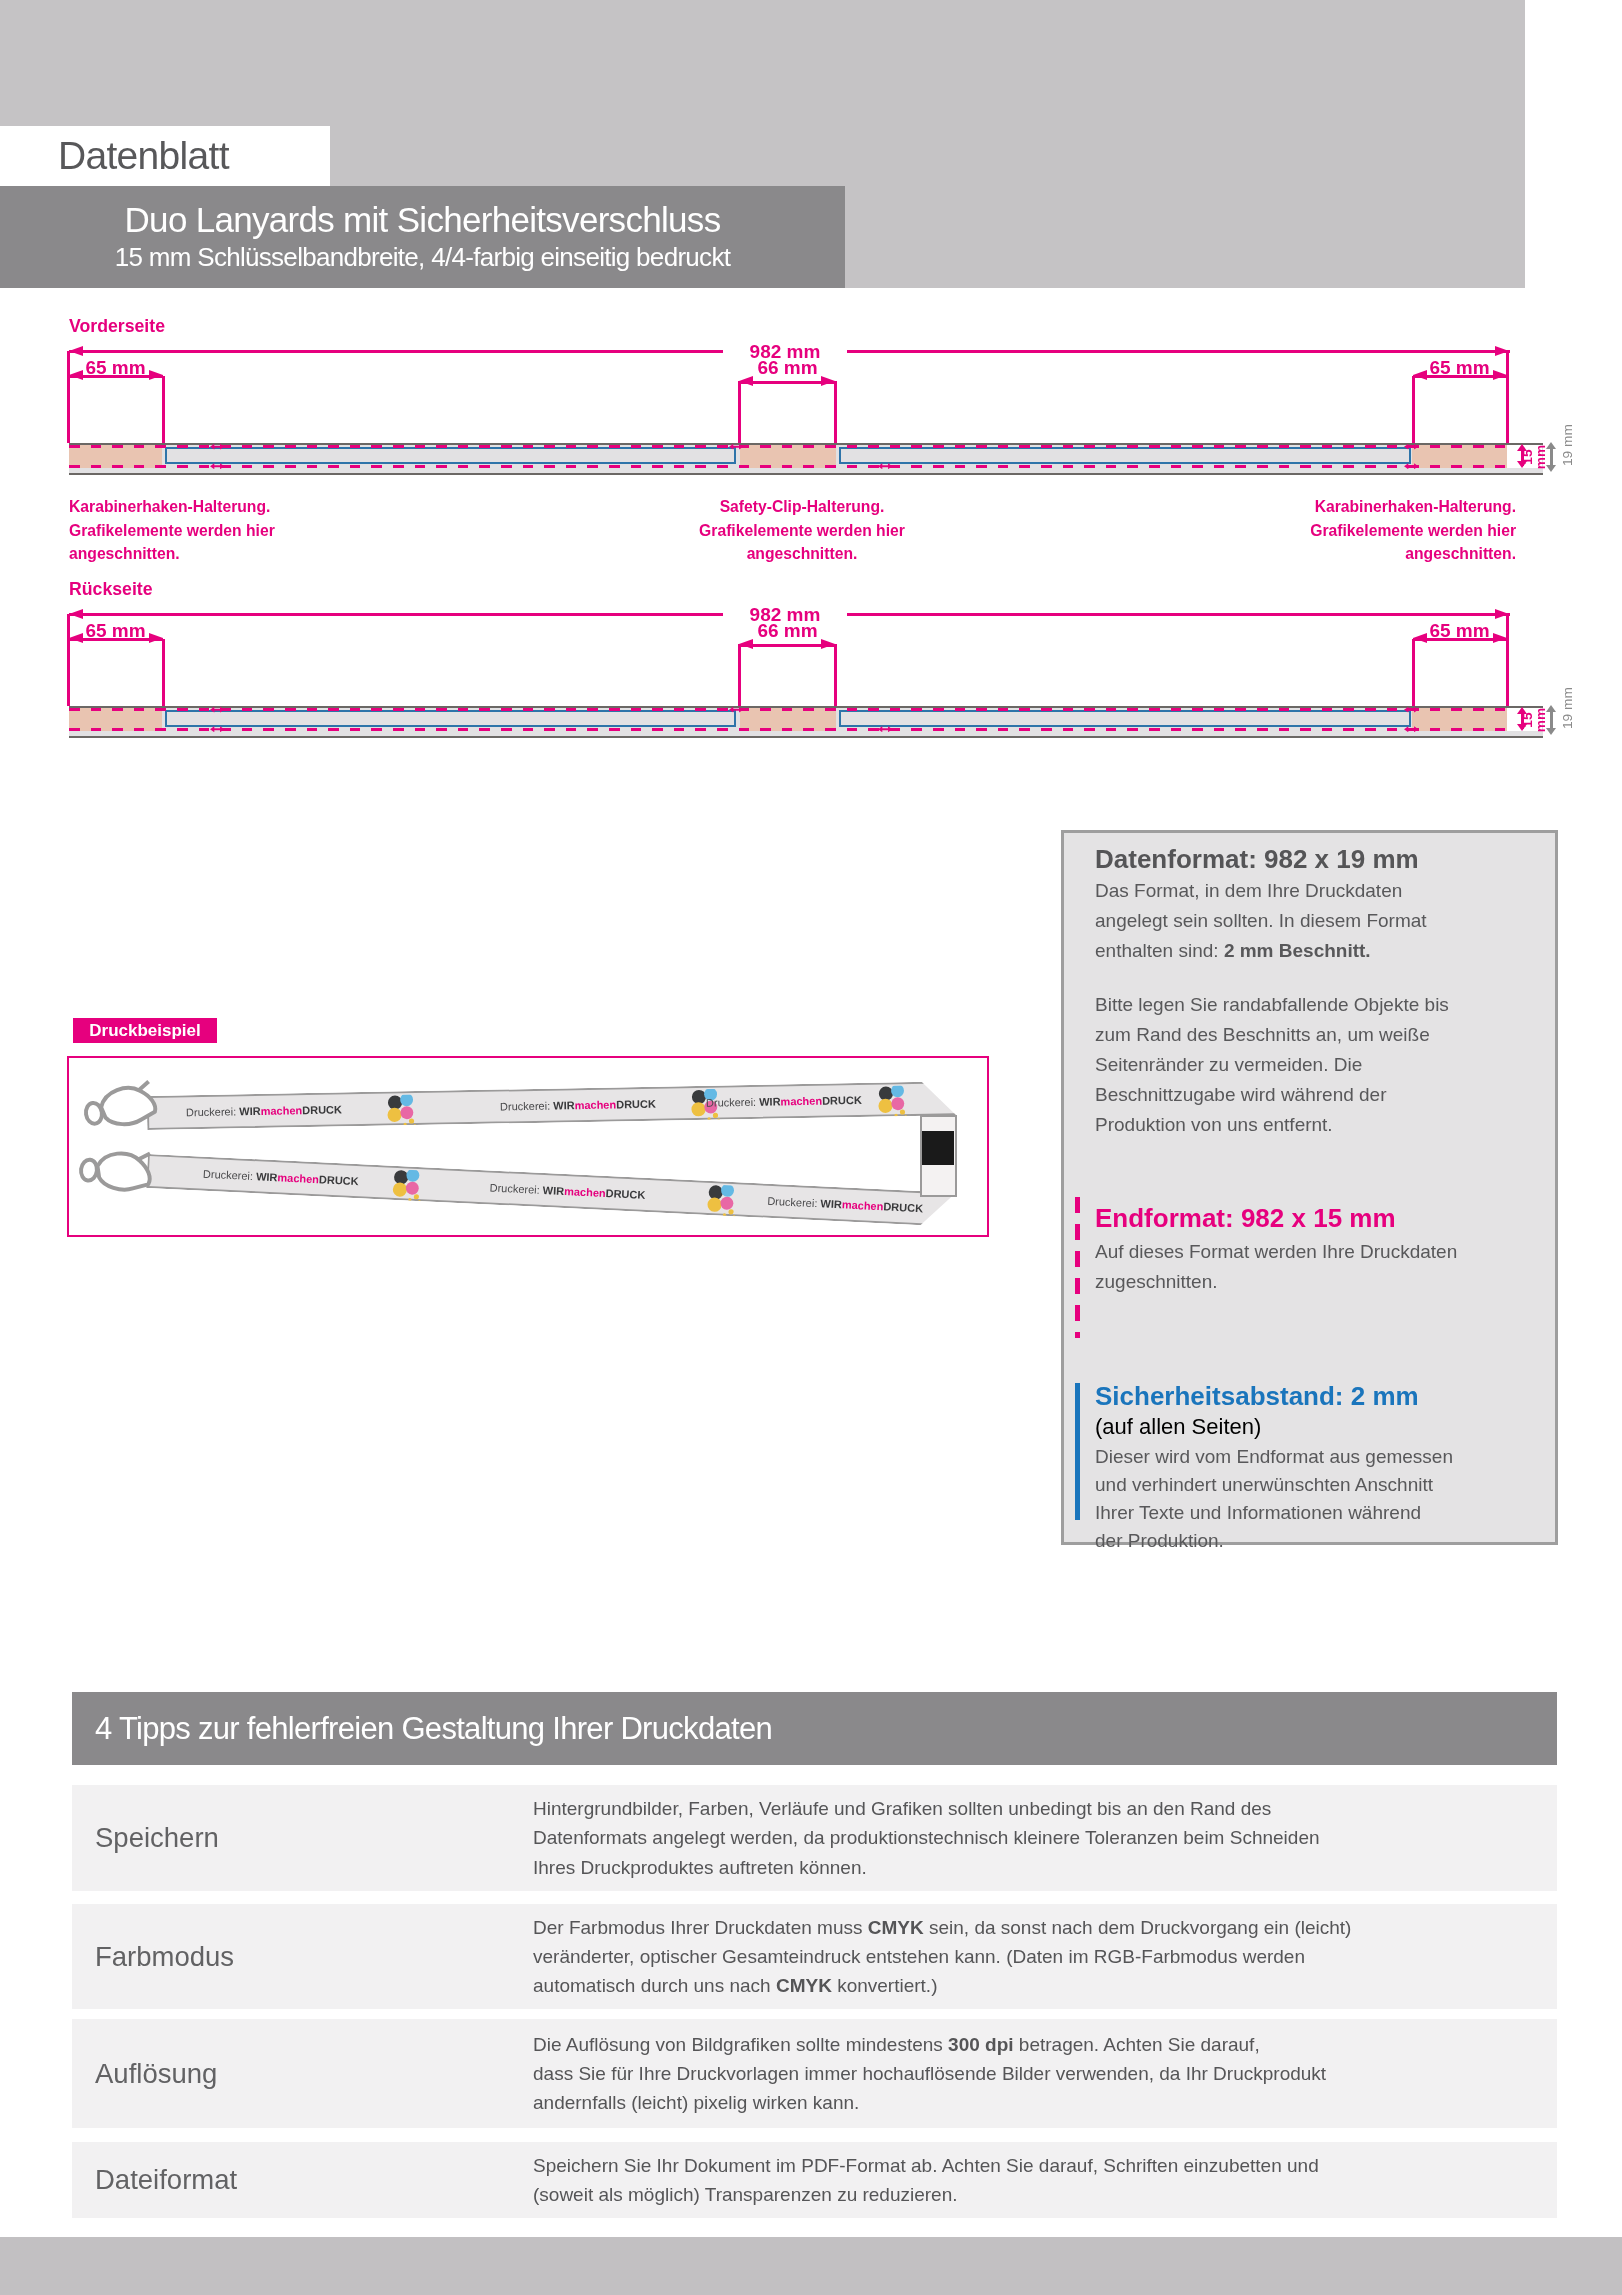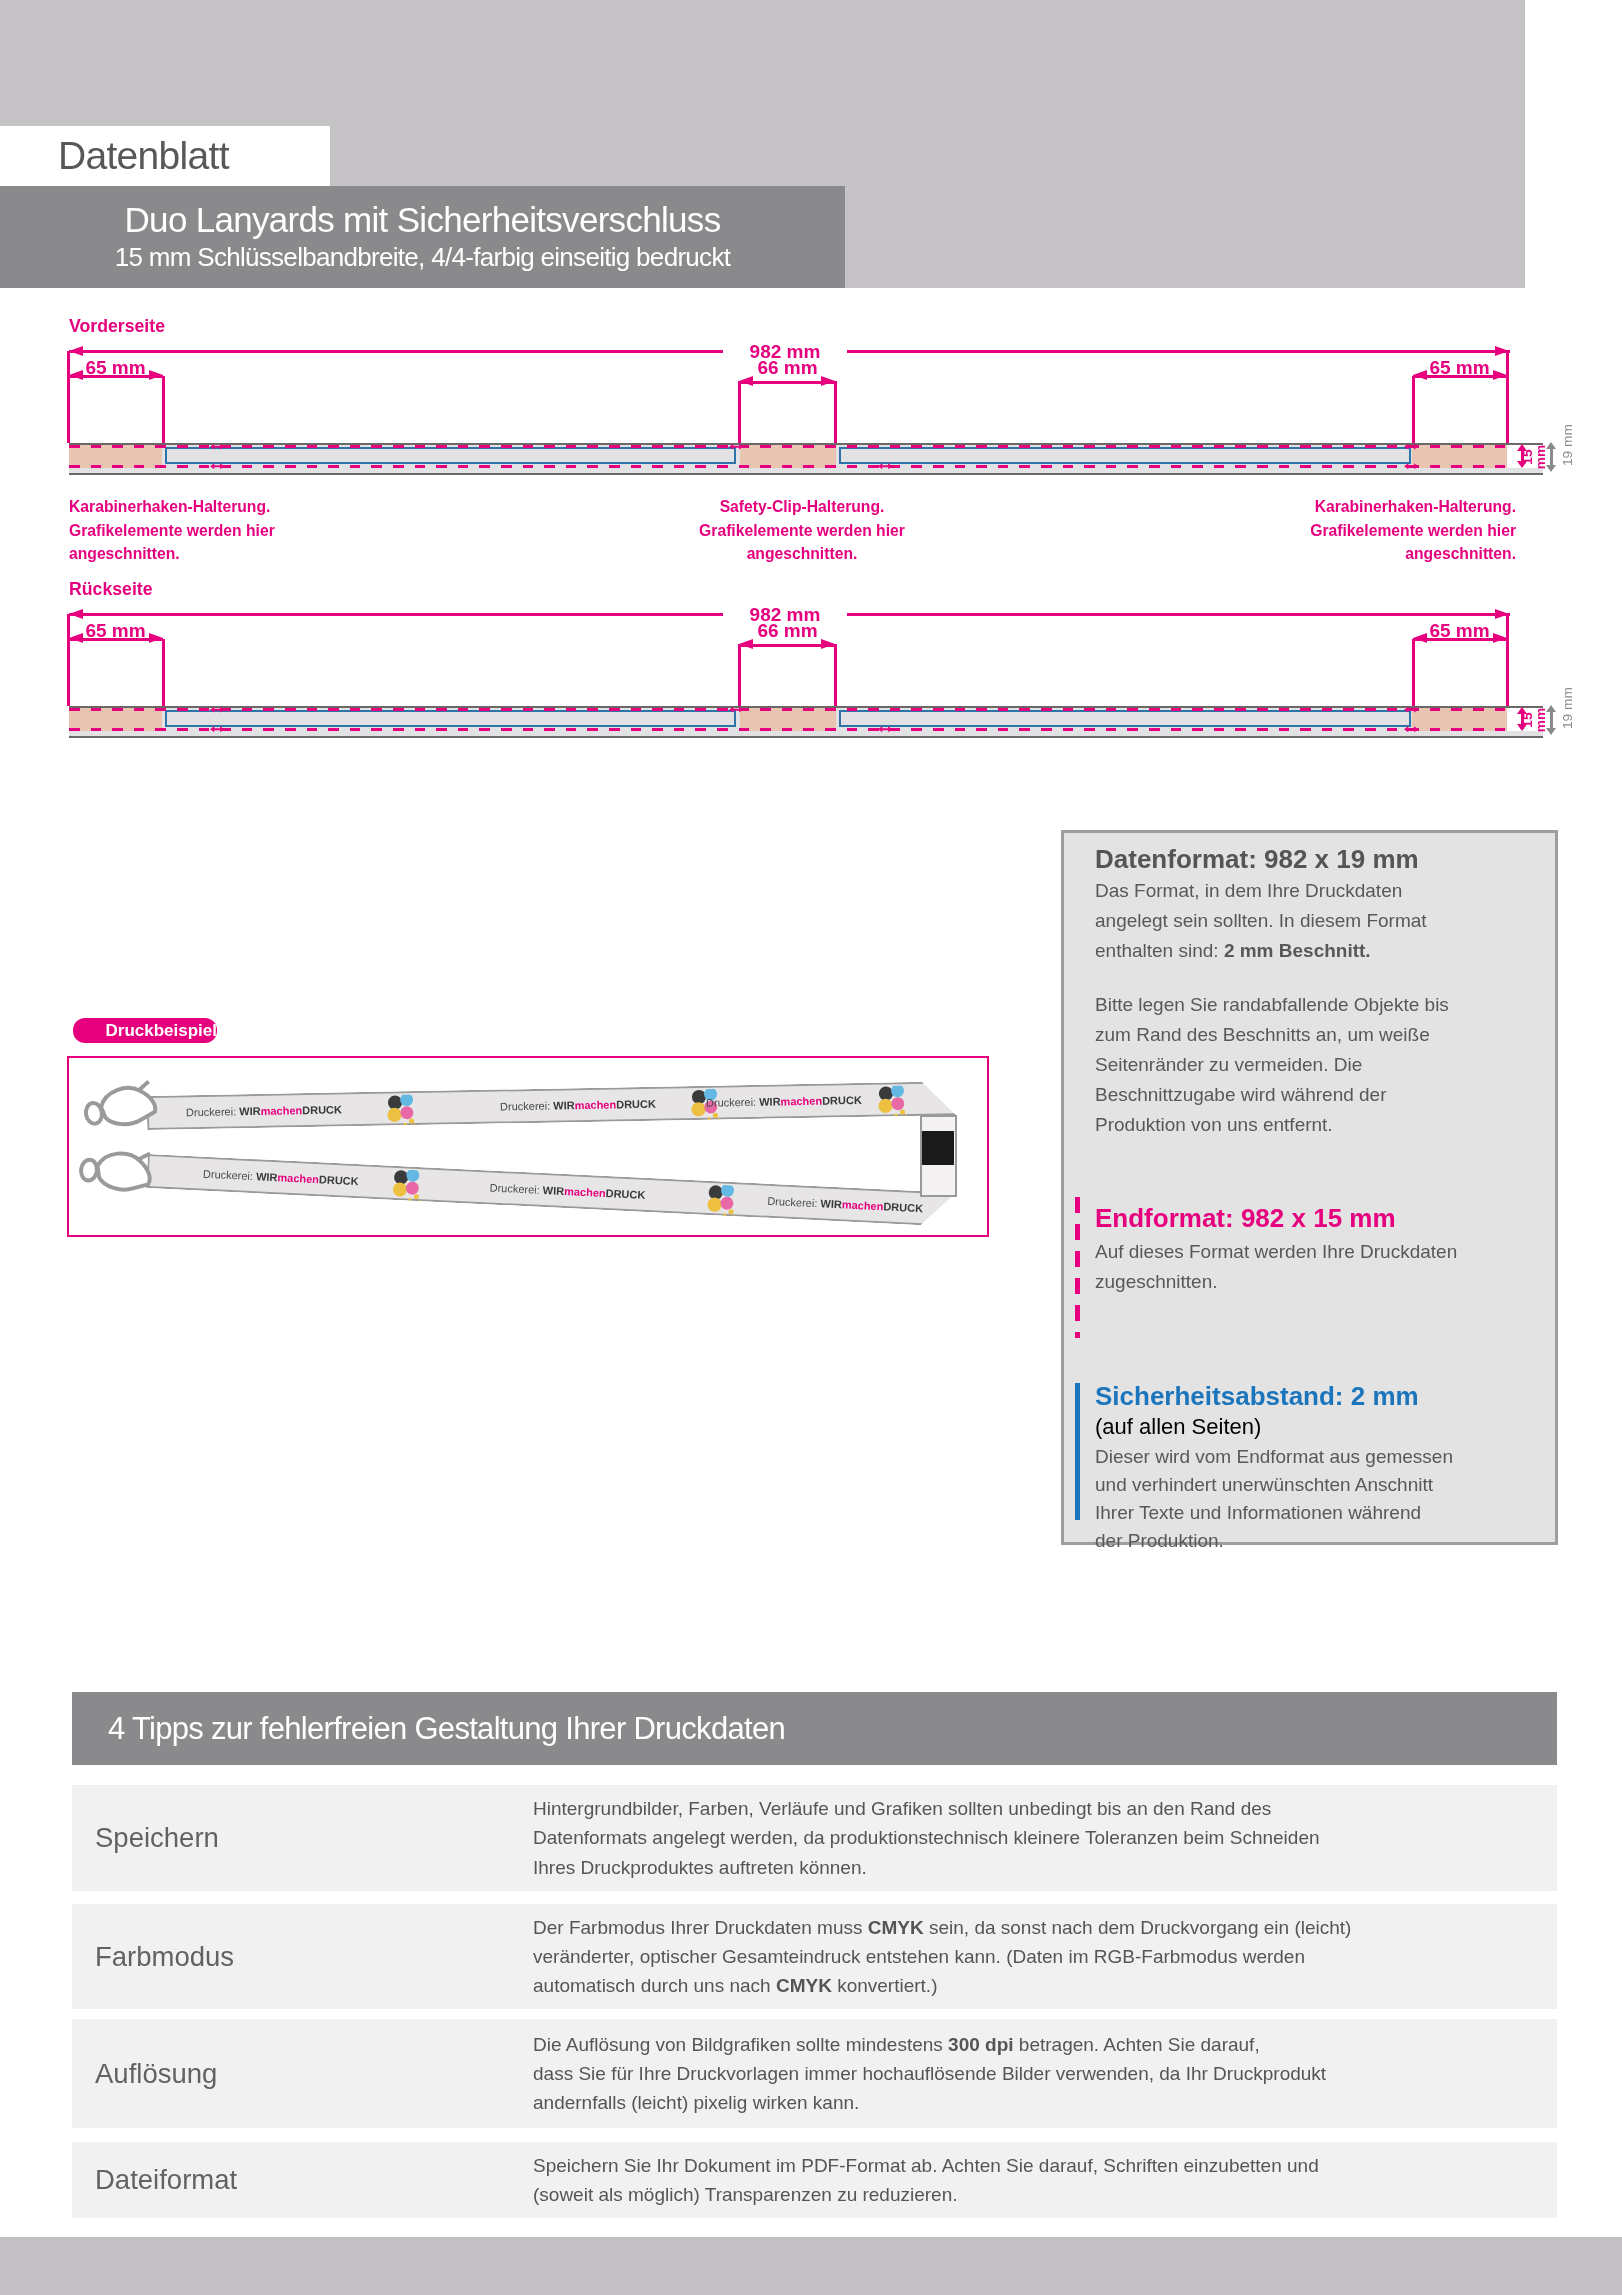--- a/index.html
+++ b/index.html
@@ -38,21 +38,21 @@
          clip-path:polygon(0 50%,30% 0,30% 33%,70% 33%,70% 0,100% 50%,70% 100%,70% 67%,30% 67%,30% 100%);}
   .vline15{width:2.6px;background:#e6007e;}
   .vline19{width:2.6px;background:#8a8a8a;}
   .rot15{transform:rotate(-90deg);transform-origin:center;font-size:13.7px;font-weight:bold;color:#e6007e;
          width:29px;line-height:13px;text-align:center;white-space:pre-line;}
   .rot19{transform:rotate(-90deg);transform-origin:center;font-size:13.7px;color:#8a8a8a;white-space:nowrap;width:29px;text-align:center;}
   .note{font-size:15.7px;font-weight:bold;color:#e6007e;line-height:23.6px;white-space:pre-line;}
 
   
   .extag{left:73px;top:1018px;width:144px;height:25px;background:#e6007e;color:#fff;font-size:17px;font-weight:bold;
-         display:flex;align-items:center;justify-content:flex-end;border-radius:12px;}
+         display:flex;align-items:center;justify-content:center;}
   .exbox{left:67px;top:1056px;width:918px;height:177px;border:2.6px solid #e6007e;background:#fff;overflow:hidden;}
   .strap{height:34px;background:#e7e5e6;border:2px solid #9b9a9a;box-sizing:border-box;}
   .strap.top{clip-path:polygon(0 0,calc(100% - 34px) 0,100% 100%,0 100%);}
   .strap.bot{clip-path:polygon(0 0,100% 0,calc(100% - 34px) 100%,0 100%);}
   .connector{left:851px;top:57px;width:37px;height:82px;background:#f4f2f2;border:2.6px solid #9b9a9a;box-sizing:border-box;}
   .connector .black{position:absolute;left:0;top:13.7px;width:32px;height:34px;background:#1a1a1a;}
   .lnylogo{position:absolute;top:50%;transform:translate(-50%,-50%);white-space:nowrap;font-size:11px;color:#4a4a4c;}
   .lnylogo .b{font-weight:bold;color:#3a3a3c;}
   .lnylogo .m{font-weight:bold;color:#e6007e;}
   .bal{position:absolute;width:31px;height:33px;top:0.7px;transform:translateX(-50%);}
@@ -62,21 +62,21 @@
   .ib-h{font-size:26px;font-weight:bold;color:#555557;}
   .ib-h.mag{color:#e6007e;}
   .ib-h.blu{color:#1a75bc;}
   .ib-sub{font-size:22px;color:#000000;}
   .ib-p{font-size:19px;line-height:30px;color:#58585a;white-space:pre-line;}
   .ib-dashv{left:11px;width:4.6px;background:repeating-linear-gradient(180deg,#e6007e 0 15.7px,transparent 15.7px 27px);}
   .ib-bluev{left:11px;width:4.6px;background:#1a75bc;}
 
   
   .tips-banner{left:72px;top:1692px;width:1485px;height:73px;background:#8a898b;color:#fff;display:flex;align-items:center;}
-  .tips-banner span{font-size:31px;padding-left:23px;letter-spacing:-0.7px;margin-left:13px;}
+  .tips-banner span{font-size:31px;padding-left:23px;letter-spacing:-0.7px;}
   .tiprow{left:72px;width:1485px;background:#f2f1f2;display:flex;align-items:center;}
   .tiprow .lab{font-size:27.5px;color:#626264;padding-left:23px;}
   .tiprow .txt{position:absolute;left:461px;top:50%;transform:translateY(-50%);font-size:19px;line-height:29.4px;color:#555557;white-space:pre-line;}
   .tiprow .txt b{font-weight:bold;}
 
   .footer{left:0;top:2237px;width:1623px;height:59px;background:#c2c0c2;}
 </style>
 </head>
 <body>
 

